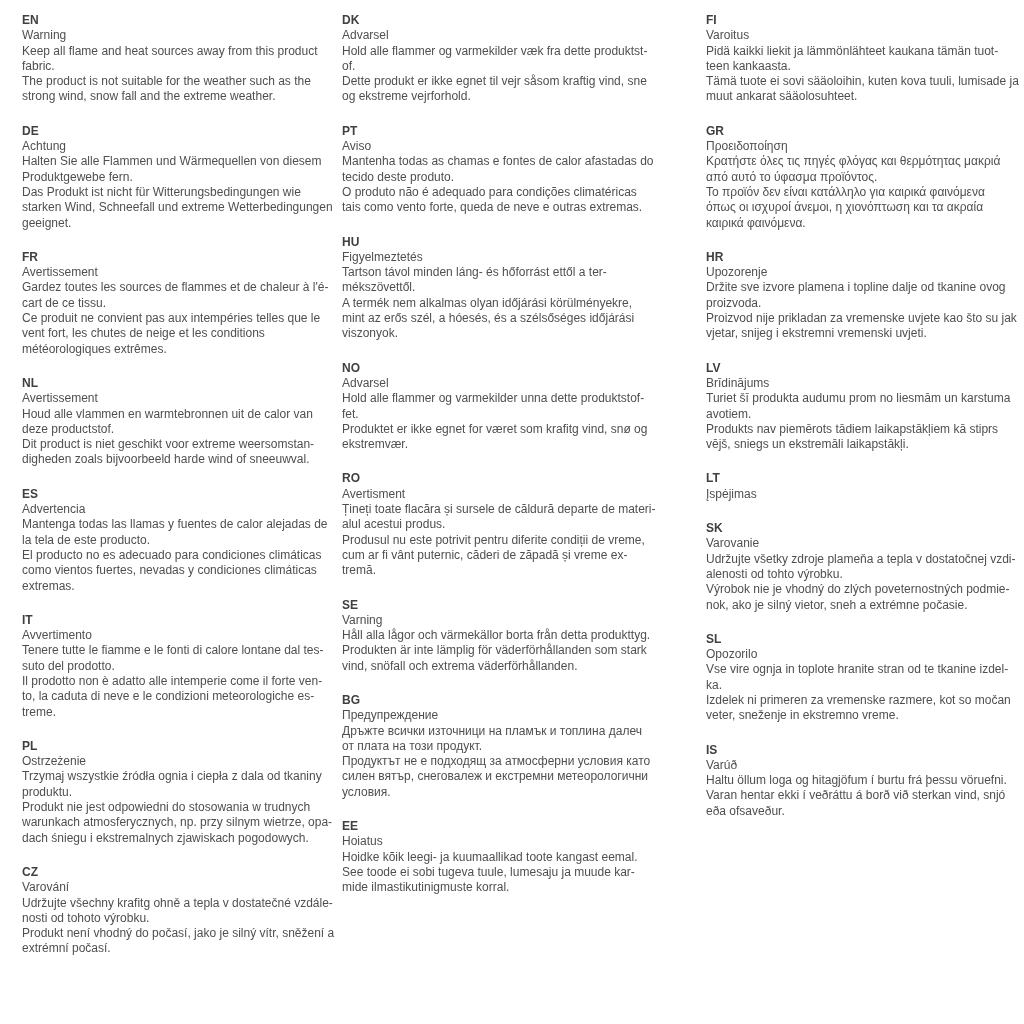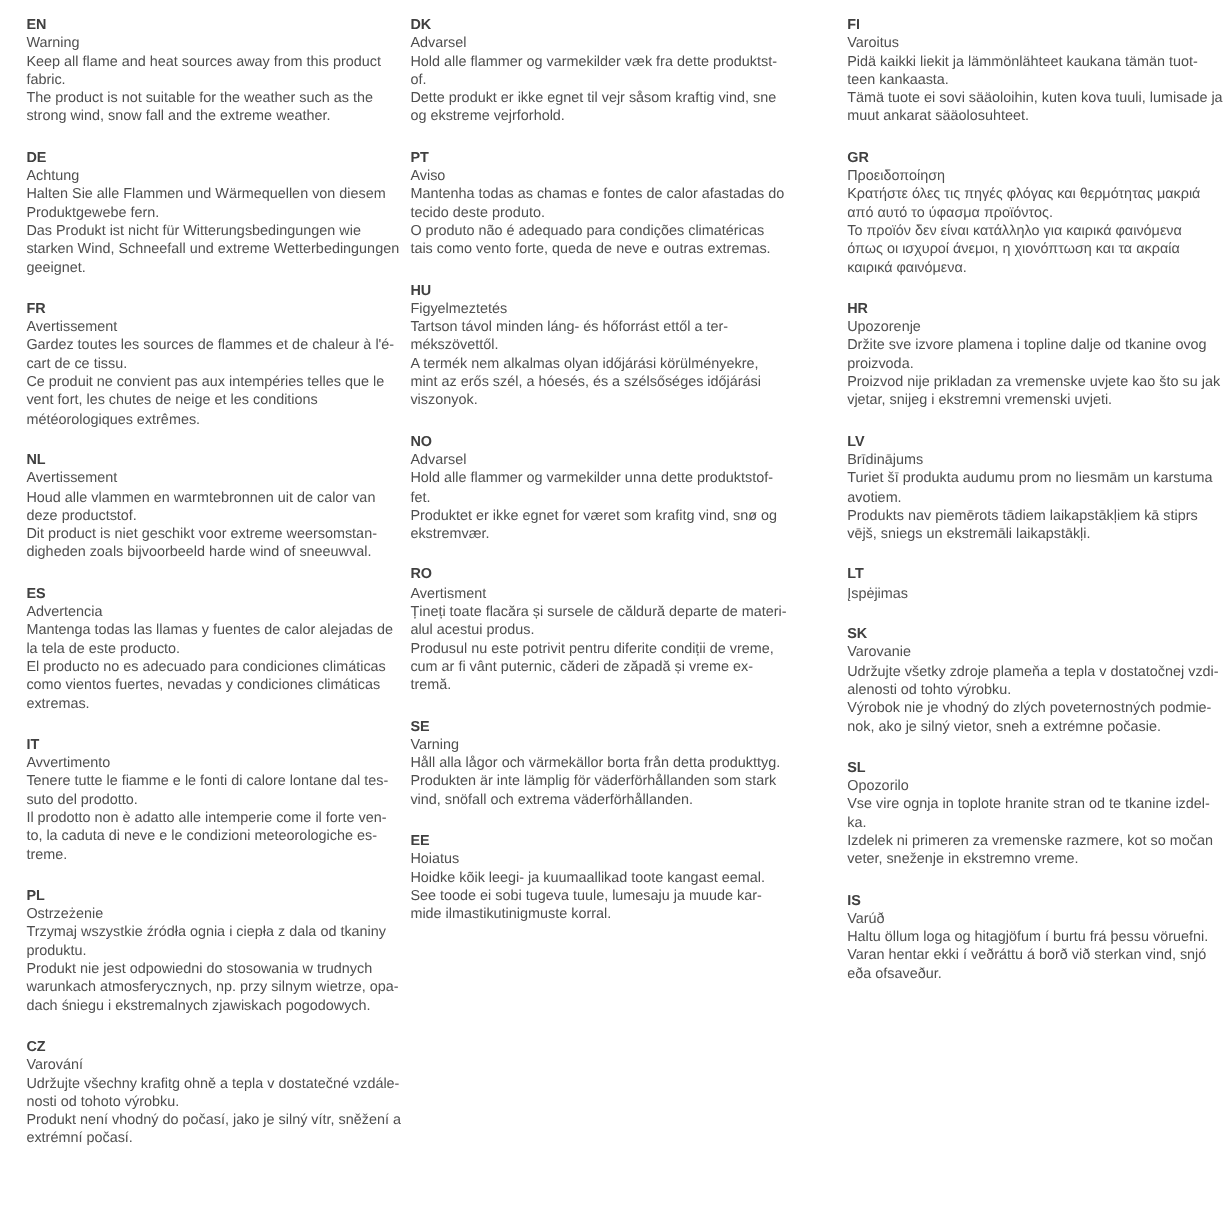--- a/index.html
+++ b/index.html
@@ -159,20 +159,29 @@
 tremă.</p>
     </section>
     <section class="lang-section">
       <h3 class="lang-code">SE</h3>
       <p class="lang-title">Varning</p>
       <p class="lang-body">Håll alla lågor och värmekällor borta från detta produkttyg.
 Produkten är inte lämplig för väderförhållanden som stark
 vind, snöfall och extrema väderförhållanden.</p>
     </section>
     <section class="lang-section">
+      <h3 class="lang-code">BG</h3>
+      <p class="lang-title">Предупреждение</p>
+      <p class="lang-body">Дръжте всички източници на пламък и топлина далеч
+от плата на този продукт.
+Продуктът не е подходящ за атмосферни условия като
+силен вятър, снеговалеж и екстремни метеорологични
+условия.</p>
+    </section>
+    <section class="lang-section">
       <h3 class="lang-code">EE</h3>
       <p class="lang-title">Hoiatus</p>
       <p class="lang-body">Hoidke kõik leegi- ja kuumaallikad toote kangast eemal.
 See toode ei sobi tugeva tuule, lumesaju ja muude kar-
 mide ilmastikutinigmuste korral.</p>
     </section>
   </div>
 <div class="col" id="col-3">
     <section class="lang-section">
       <h3 class="lang-code">FI</h3>

